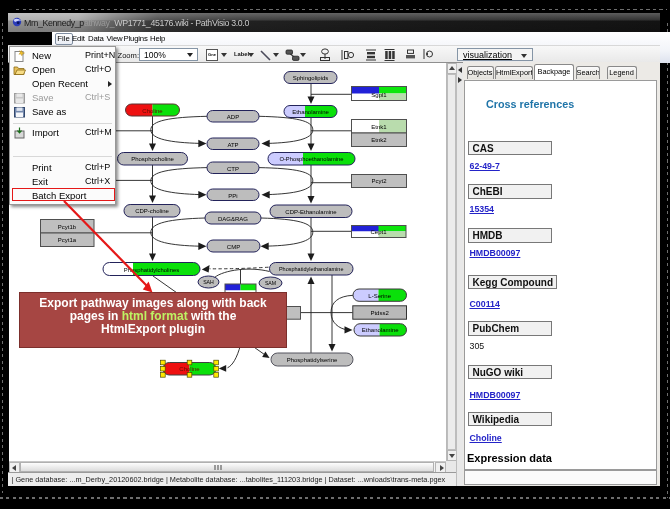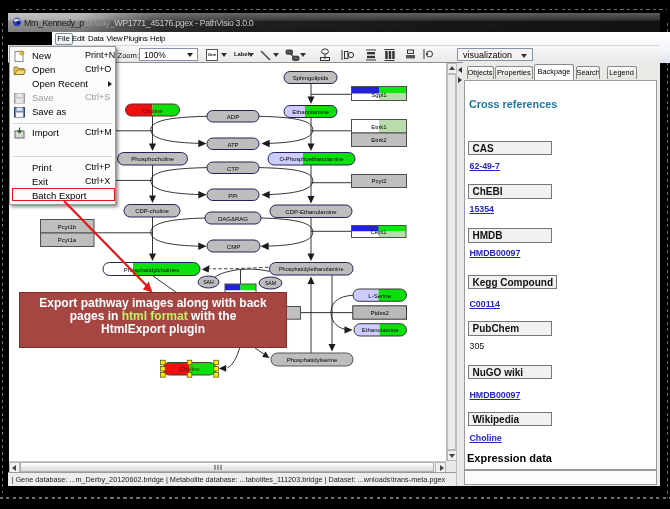--- a/index.html
+++ b/index.html
@@ -64,21 +64,21 @@
 <div class="abs dash-h" style="left:0px;top:497px;width:670px;height:1.8px;"></div>
 <div class="abs dash-v" style="left:667px;top:23px;height:475px;"></div>
 <div class="abs dash-v" style="left:2px;top:23px;height:470px;"></div>
 
 <div id="titlebar" class="abs">
   <svg style="position:absolute;left:4px;top:3px" width="11" height="12" viewBox="0 0 11 12">
     <circle cx="5" cy="6" r="4.2" fill="#2c3db8"></circle>
     <path d="M1.5,4 Q5,1 9.5,5 Q7,3.5 3,6 Z" fill="#cdd4ff"></path>
     <circle cx="6.2" cy="6.8" r="1.4" fill="#0a1560"></circle>
   </svg>
-  <span class="ttl"><span style="color:#1c1c1c;">Mm_Kennedy_p</span><span style="color:#9a9a9a;">athway_</span><span style="color:#c9c9c9;">WP1771_45176.pgex - PathVisio 3.0.0</span></span>
+  <span class="ttl"><span style="color:#1c1c1c;">Mm_Kennedy_p</span><span style="color:#9a9a9a;">athway_</span><span style="color:#c9c9c9;">WP1771_45176.wiki - PathVisio 3.0.0</span></span>
 </div>
 <div id="menubar" class="abs">
   <div id="filebtn">File</div>
   <span class="mitem" style="left:20px;">Edit</span>
   <span class="mitem" style="left:36px;">Data</span>
   <span class="mitem" style="left:54.5px;">View</span>
   <span class="mitem" style="left:71.5px;">Plugins</span>
   <span class="mitem" style="left:98px;">Help</span>
 </div>
 <div id="toolbar" class="abs">
@@ -125,21 +125,21 @@
   </svg>
   <svg style="position:absolute;left:397px;top:2.5px;" width="11" height="12">
     <rect x="2.5" y="1" width="6" height="3.4" fill="none" stroke="#333"></rect>
     <rect x="1" y="6" width="9" height="3.4" fill="#555"></rect>
   </svg>
   <svg style="position:absolute;left:414px;top:2px;" width="12" height="12">
     <line x1="2" y1="1" x2="2" y2="11" stroke="#333"></line>
     <circle cx="7.5" cy="6" r="3" fill="none" stroke="#333"></circle>
       <path d="M4,6 L6,4.5 L6,7.5 Z" fill="#333"></path>
   </svg>
-  <div class="combo" style="left:449px;top:2px;width:76px;height:12.5px;font-size:9px;line-height:12px;padding-left:5px;background:#f4f4f4;">visualization<div class="carr" style="right:5px;top:4.5px;"></div></div>
+  <div class="combo" style="left:449px;top:2px;width:76px;height:12.5px;font-size:9px;line-height:12px;padding-left:5px;background:#f4f4f4;text-decoration:underline;">visualization<div class="carr" style="right:5px;top:4.5px;"></div></div>
 </div>
 
 <div id="canvas" class="abs">
 <svg width="437" height="398" viewBox="9 63 437 398" font-family="Liberation Sans, sans-serif">
 <defs>
   <clipPath id="cp-chol1">
           <rect x="125.5" y="104" width="54" height="12" rx="6"></rect>
         </clipPath>
   <clipPath id="cp-eth1">
           <rect x="284" y="105.5" width="53" height="12" rx="6"></rect>
@@ -407,26 +407,26 @@
   <div style="position:absolute;left:0;bottom:0;width:10px;height:11px;background:#f0f0f0;border:1px solid #b5b5b5;box-sizing:border-box;"></div>
   <div style="position:absolute;left:2px;bottom:3px;width:0;height:0;border-left:3px solid transparent;border-right:3px solid transparent;border-top:4px solid #444;"></div>
 </div>
 <div class="abs" style="left:446px;top:461px;width:10px;height:11px;background:#e8e8e8;"></div>
 <div id="splitter" class="abs">
   <div style="position:absolute;left:1px;top:4px;width:0;height:0;border-top:3.5px solid transparent;border-bottom:3.5px solid transparent;border-right:4px solid #333;"></div>
   <div style="position:absolute;left:1px;top:14px;width:0;height:0;border-top:3.5px solid transparent;border-bottom:3.5px solid transparent;border-left:4px solid #333;"></div>
 </div>
 <div id="panel" class="abs">
   <div class="tab" style="left:3.5px;width:27px;line-height:12px;">Objects</div>
-  <div class="tab" style="left:32px;width:37.5px;line-height:12px;">Properties</div>
+  <div class="tab" style="left:32px;width:37.5px;line-height:12px;">HtmlExport</div>
   <div class="tab" style="left:71px;width:40px;top:1.5px;height:16px;background:#fff;line-height:13px;z-index:2;">Backpage</div>
   <div class="tab" style="left:112.5px;width:24px;line-height:12px;">Search</div>
   <div class="tab" style="left:143.5px;width:30px;line-height:12px;">Legend</div>
   <div id="pcontent">
-    <div style="position:absolute;left:4px;top:17px;font-size:10.8px;font-weight:bold;color:#1f74a8;">Cross references</div>
+    <div style="position:absolute;left:21px;top:17px;font-size:10.8px;font-weight:bold;color:#1f74a8;">Cross references</div>
     <div class="refbox" style="top:60px;">CAS</div>
     <div class="reflink" style="top:80px;">62-49-7</div>
     <div class="refbox" style="top:103.5px;">ChEBI</div>
     <div class="reflink" style="top:123.5px;">15354</div>
     <div class="refbox" style="top:147.5px;">HMDB</div>
     <div class="reflink" style="top:167.3px;">HMDB00097</div>
     <div class="refbox" style="top:194px;width:89px;">Kegg Compound</div>
     <div class="reflink" style="top:218.5px;">C00114</div>
     <div class="refbox" style="top:240.5px;">PubChem</div>
     <div class="reflink" style="top:260px;color:#111;text-decoration:none;font-weight:normal;">305</div>

